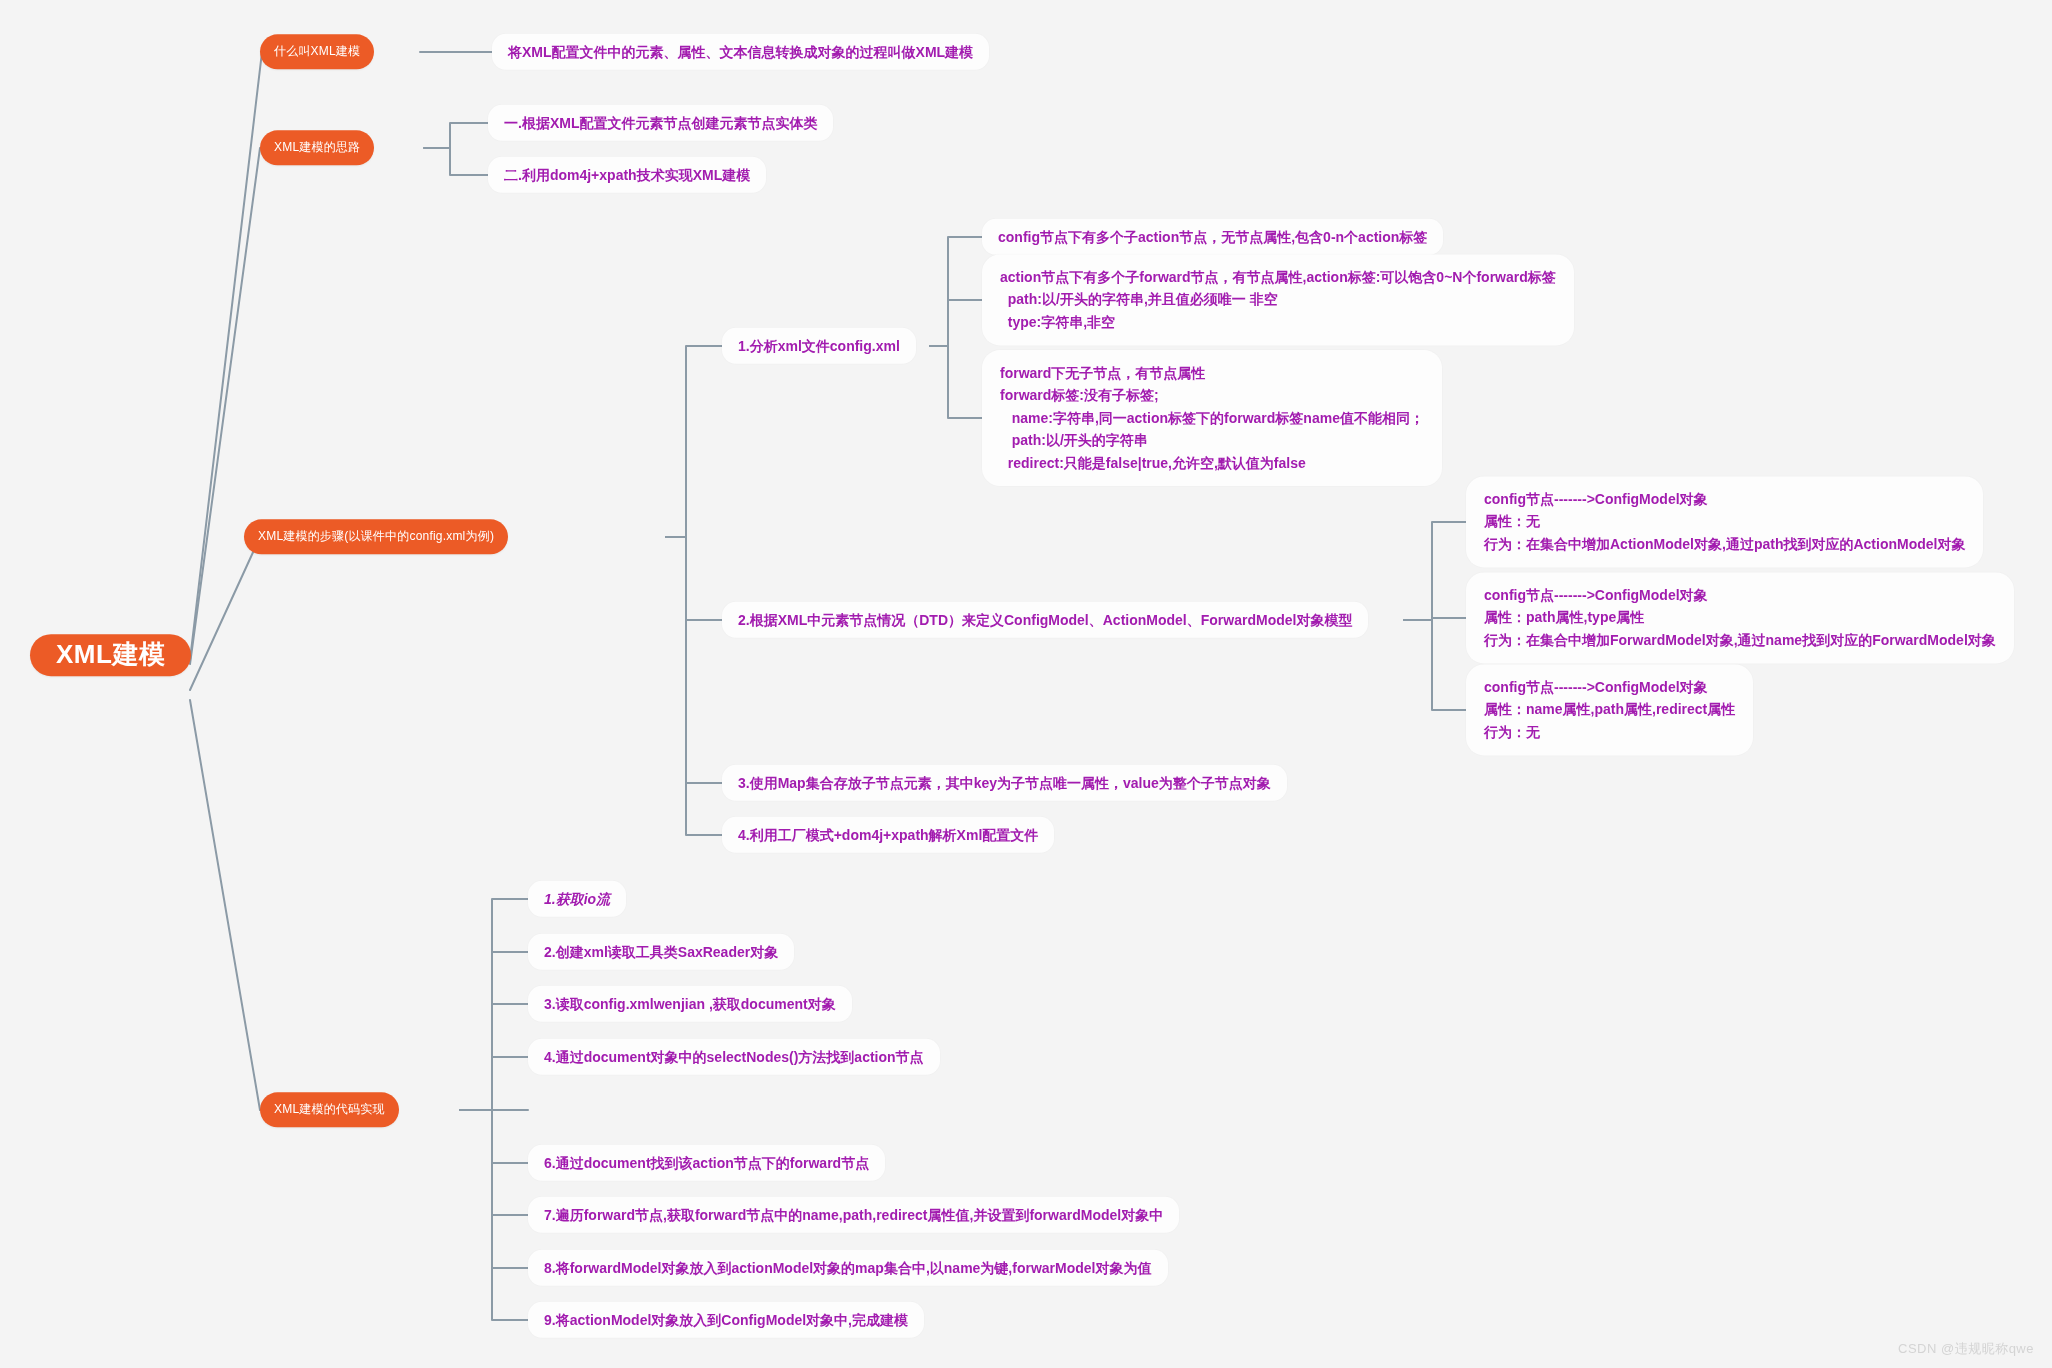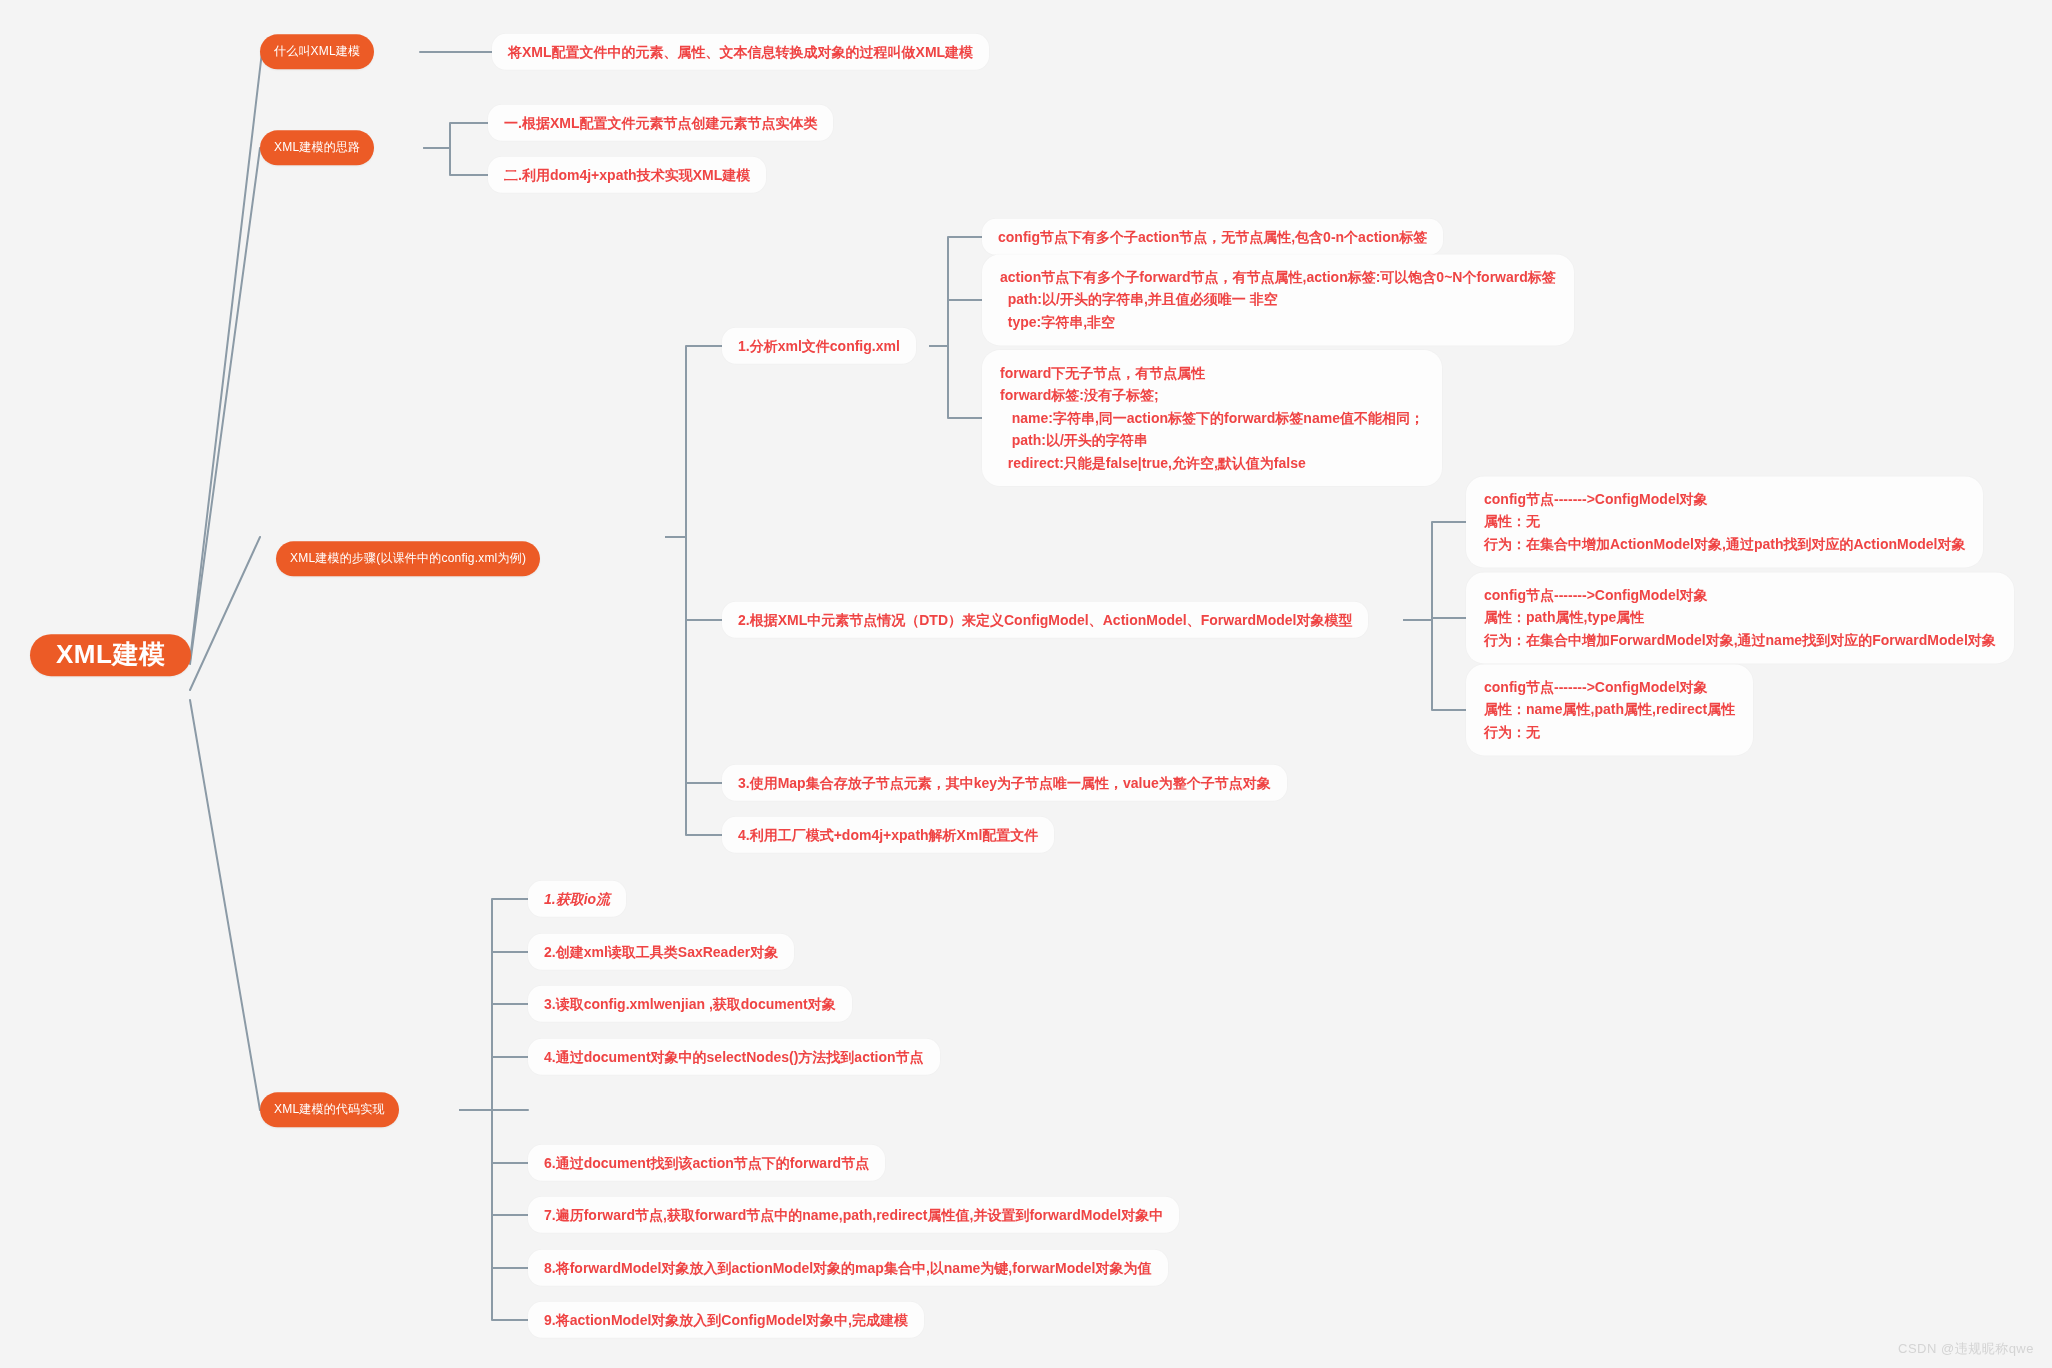--- a/index.html
+++ b/index.html
@@ -49,21 +49,21 @@
     font-weight: normal;
     font-size: 12px;
     border-radius: 18px;
     padding: 9px 14px;
     letter-spacing: 0.2px;
     box-shadow: 0 1px 2px rgba(0,0,0,0.06);
   }
   
   .leaf {
     background: #fdfdfd;
-    color: #ef4444;
+    color: #a21caf;
     font-weight: bold;
     font-size: 14px;
     border-radius: 14px;
     padding: 8px 16px;
     box-shadow: 0 0 0 1px rgba(0,0,0,0.012);
   }
   .leaf.multi {
     border-radius: 18px;
     padding: 12px 18px;
     line-height: 1.6;
@@ -120,21 +120,21 @@
       <path d="M460,1110 L492,1110 L492,1320 L528,1320"></path>
     </g>
   </svg>
 
   <div class="node root" style="left:30px; top:655px; transform:translateY(-50%);">XML建模</div>
 
   <div class="node branch" style="left:260px; top:52px; transform:translateY(-50%);">什么叫XML建模</div>
 
   <div class="node branch" style="left:260px; top:148px; transform:translateY(-50%);">XML建模的思路</div>
 
-  <div class="node branch" style="left:276px; top:537px; transform:translateY(-50%);margin-top:22px;">XML建模的步骤(以课件中的config.xml为例)</div>
+  <div class="node branch" style="left:244px; top:537px; transform:translateY(-50%);">XML建模的步骤(以课件中的config.xml为例)</div>
 
   <div class="node branch" style="left:260px; top:1110px; transform:translateY(-50%);">XML建模的代码实现</div>
 
   <div class="node leaf" style="left:492px; top:52px; transform:translateY(-50%);">将XML配置文件中的元素、属性、文本信息转换成对象的过程叫做XML建模</div>
 
   <div class="node leaf" style="left:488px; top:123px; transform:translateY(-50%);">一.根据XML配置文件元素节点创建元素节点实体类</div>
   <div class="node leaf" style="left:488px; top:175px; transform:translateY(-50%);text-align:right;">二.利用dom4j+xpath技术实现XML建模</div>
 
   <div class="node leaf" style="left:722px; top:346px; transform:translateY(-50%);">1.分析xml文件config.xml</div>
   <div class="node leaf" style="left:722px; top:620px; transform:translateY(-50%);">2.根据XML中元素节点情况（DTD）来定义ConfigModel、ActionModel、ForwardModel对象模型</div>

